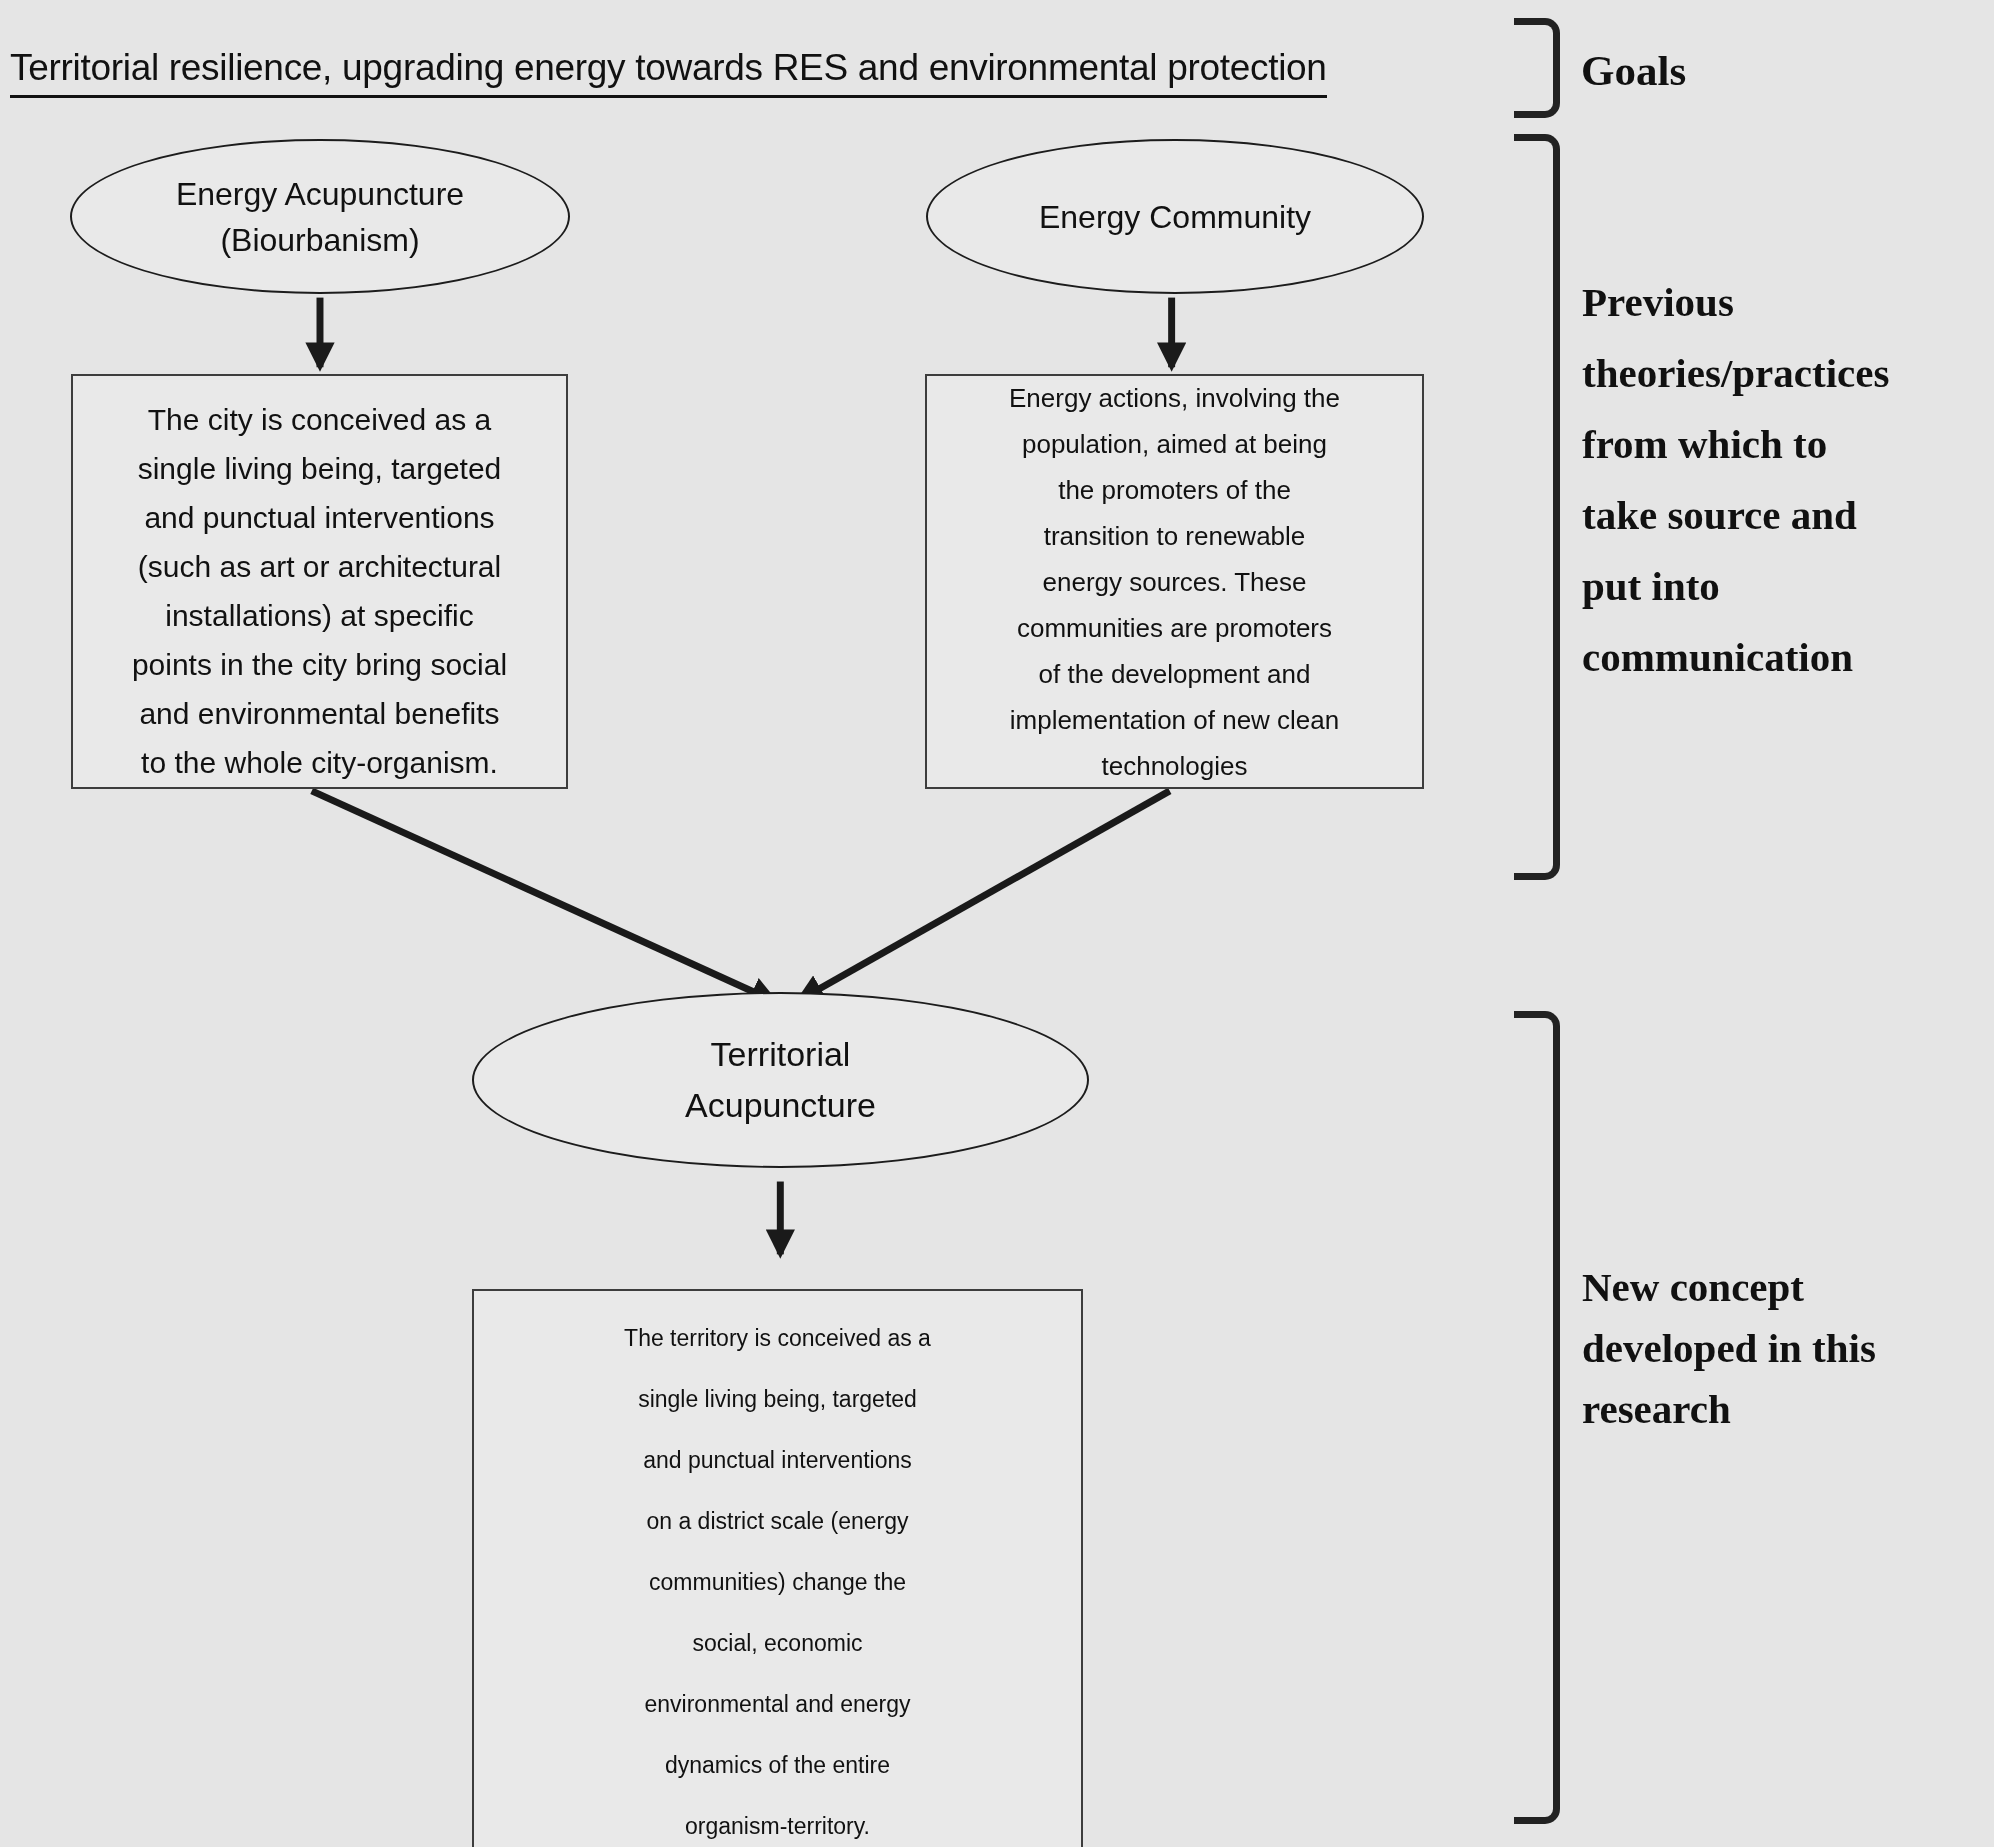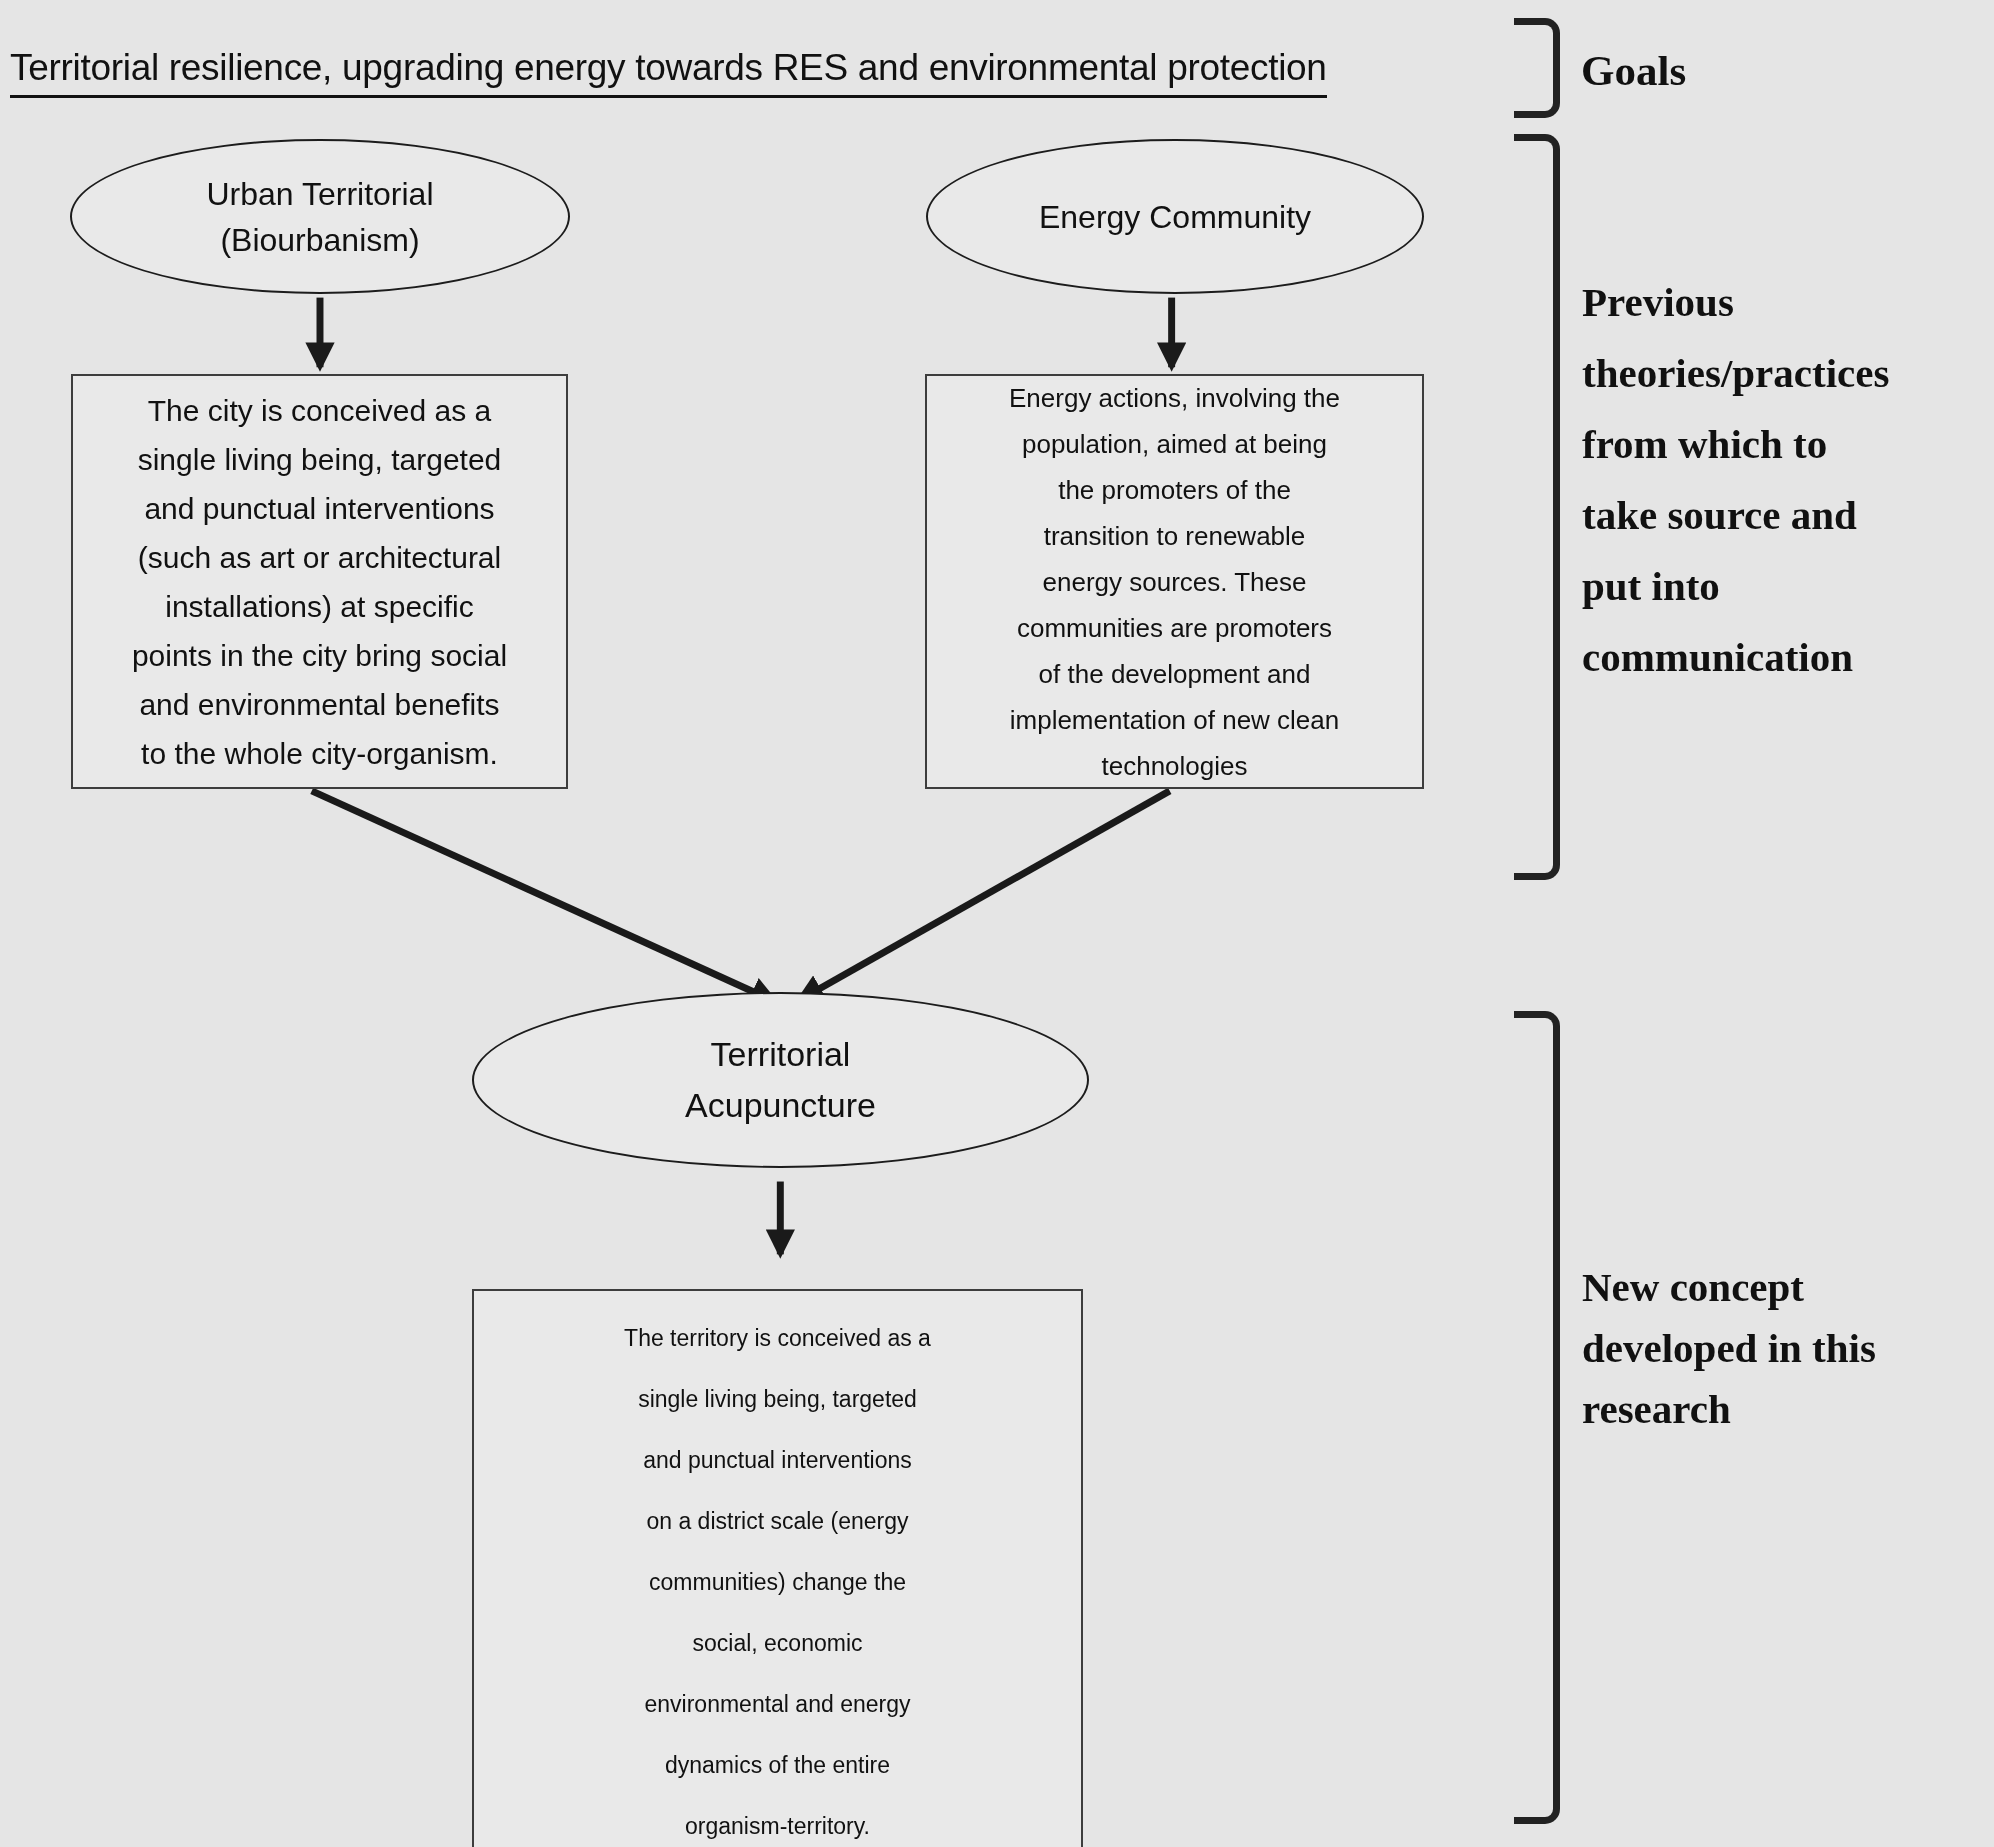--- a/index.html
+++ b/index.html
@@ -35,21 +35,21 @@
     border: 2.5px solid #3d3d3d;
     display: flex; align-items: center; justify-content: center;
     text-align: center;
   }
   .box .pre { width: 100%; padding: 0 11.4px; }
 
   #urban-ellipse        { left: 70px;  top: 139px;  width: 500px; height: 155px; }
   #energy-ellipse       { left: 926px; top: 139px;  width: 498px; height: 155px; }
   #territorial-ellipse  { left: 472px;  top: 992px; width: 617px; height: 176px; font-size: 34px; line-height: 51px; }
 
-  #urban-box       { left: 71px;  top: 374px;  width: 497px; height: 415px; font-size: 30px; line-height: 49px; }
+  #urban-box       { left: 71px;  top: 374px;  width: 497px; height: 415px; font-size: 30px; line-height: 49px; align-items: flex-end; }
   #energy-box      { left: 925px; top: 374px;  width: 499px; height: 415px; font-size: 26px; line-height: 46px; }
   #territorial-box { left: 472px;  top: 1260px; width: 611px; height: 586px; font-size: 23px; line-height: 61px; margin-top: 29px; }
 
   .bracket {
     position: absolute;
     width: 46px;
     border: 7.6px solid #222222;
     border-left: none;
     border-radius: 0 15px 15px 0;
   }
@@ -87,21 +87,21 @@
       <path d="M1847,1249 L1261,1580" marker-end="url(#ah)"></path>
       <path d="M1232,1866 L1232,1981" marker-end="url(#ah)"></path>
     </g>
   </svg>
 
   <div class="title">Territorial resilience, upgrading energy towards RES and environmental protection</div>
   <div class="bracket" id="goals-bracket"></div>
   <div class="bracket-label" id="goals-label">Goals</div>
 
   <div class="ellipse" id="urban-ellipse">
-    <div class="pre">Urban Territorial
+    <div class="pre">Energy Acupuncture
 (Biourbanism)</div>
   </div>
   <div class="ellipse" id="energy-ellipse">
     <div class="pre">Energy Community</div>
   </div>
 
   <div class="box" id="urban-box">
     <div class="pre">The city is conceived as a
 single living being, targeted
 and punctual interventions

